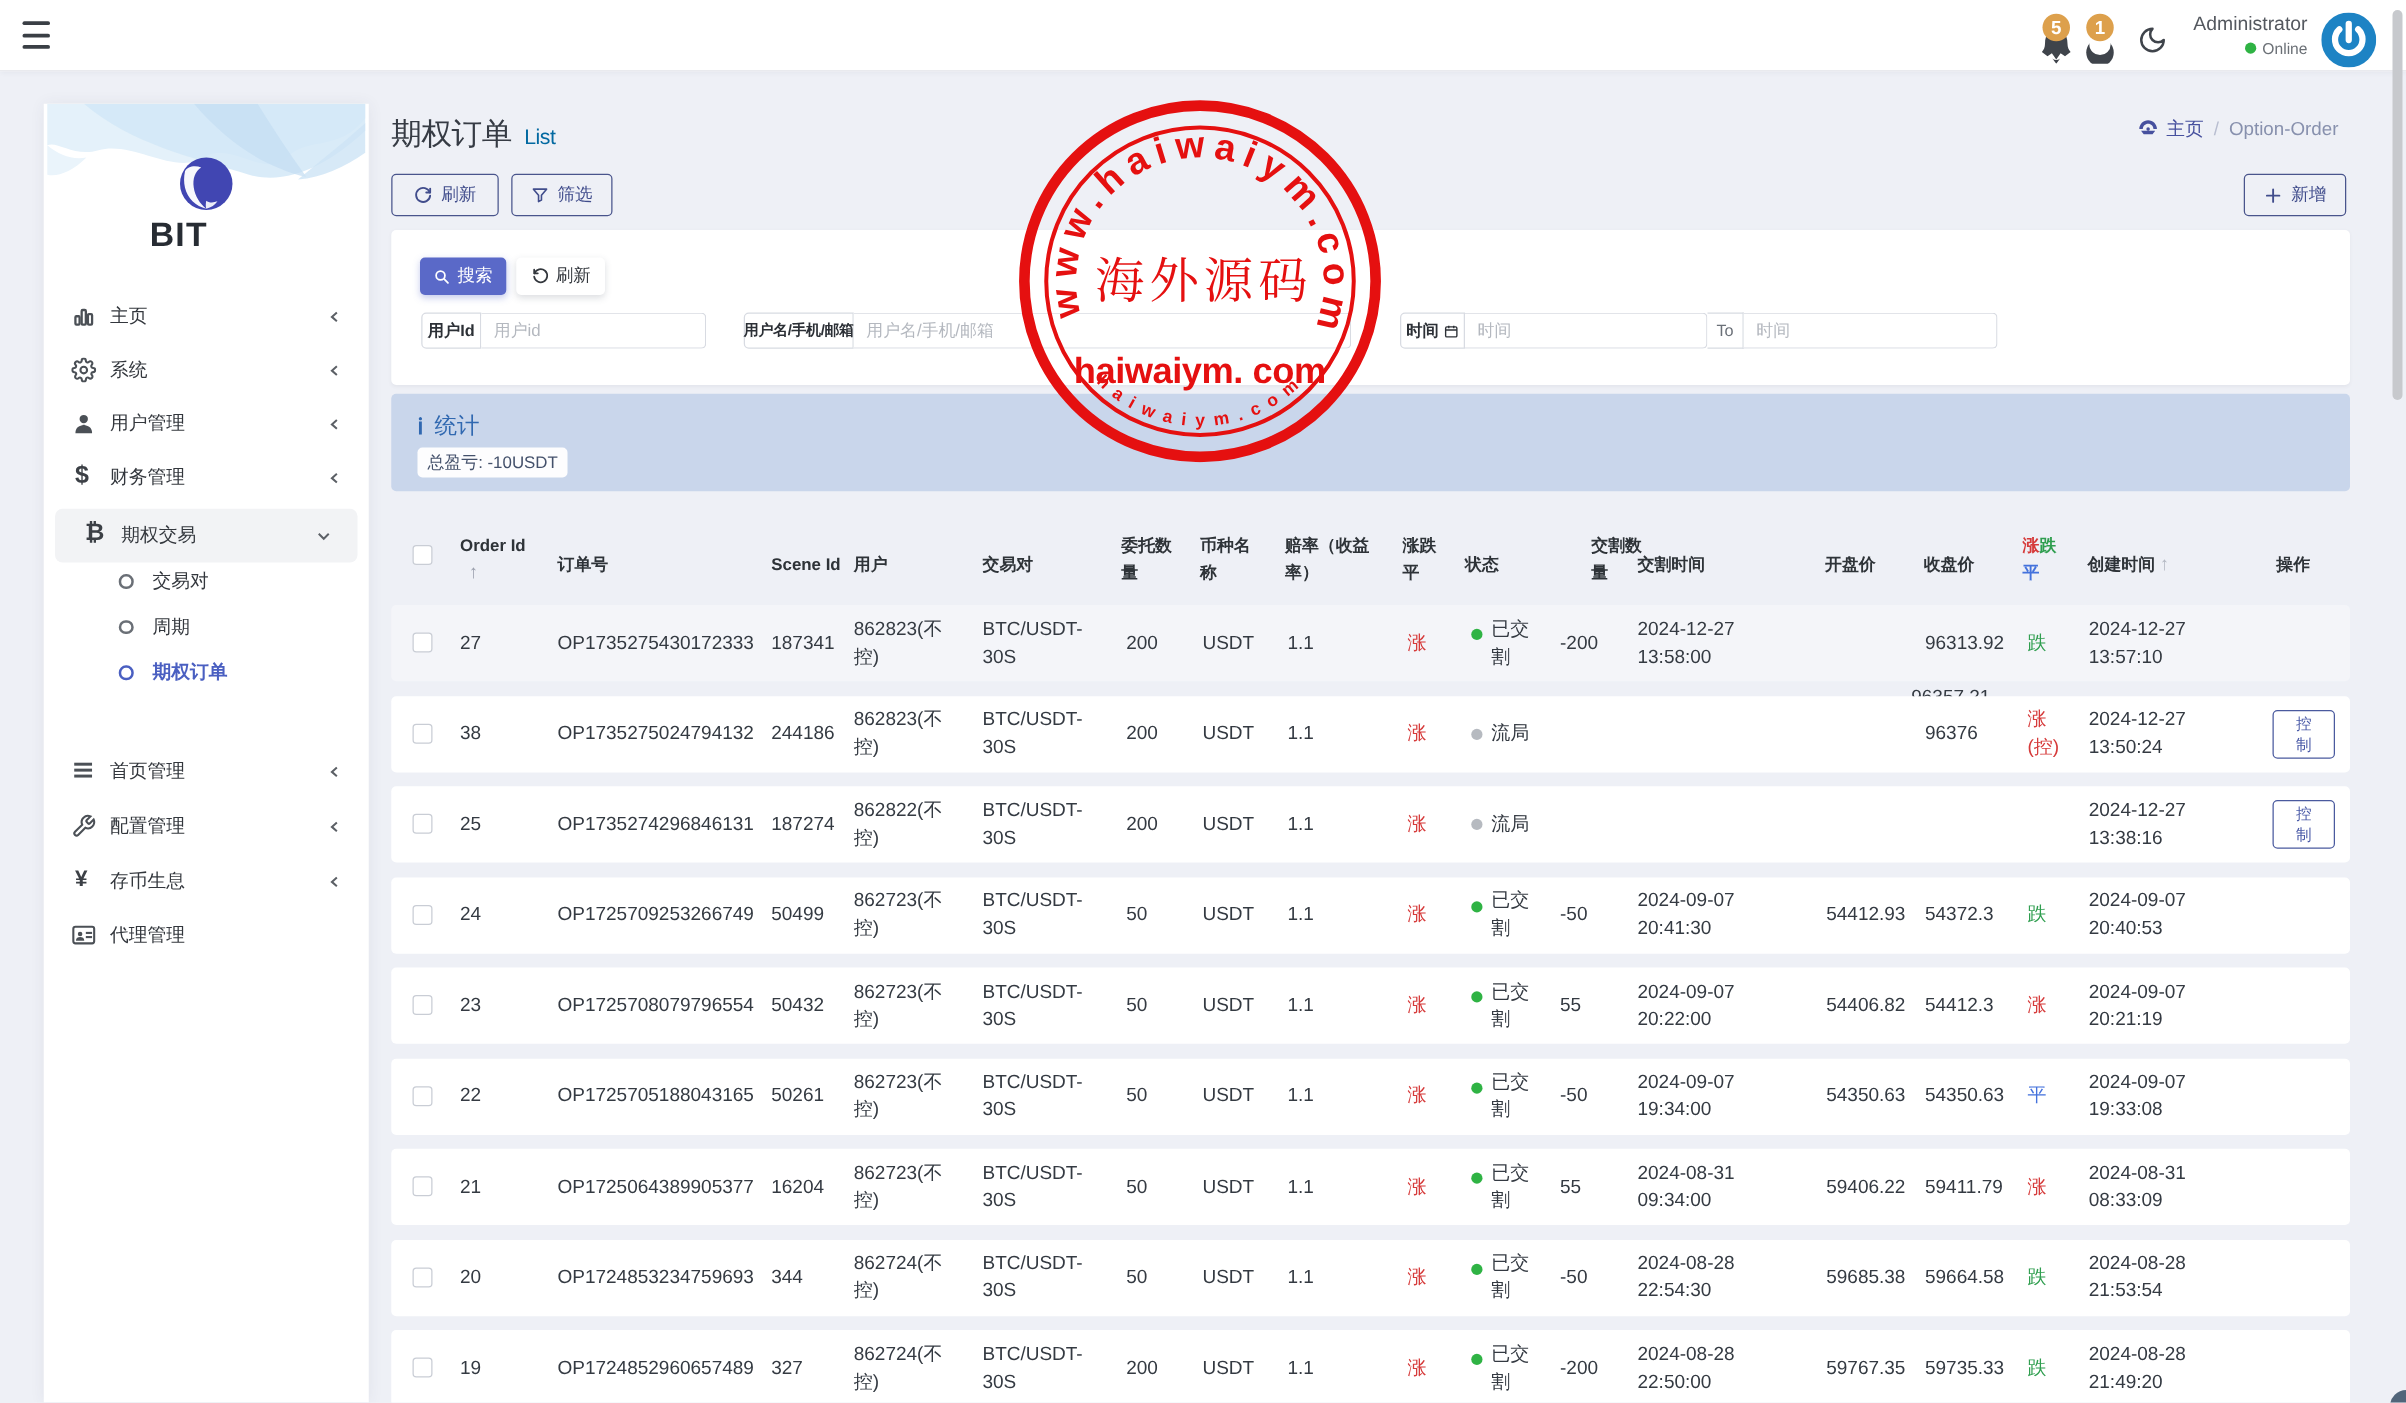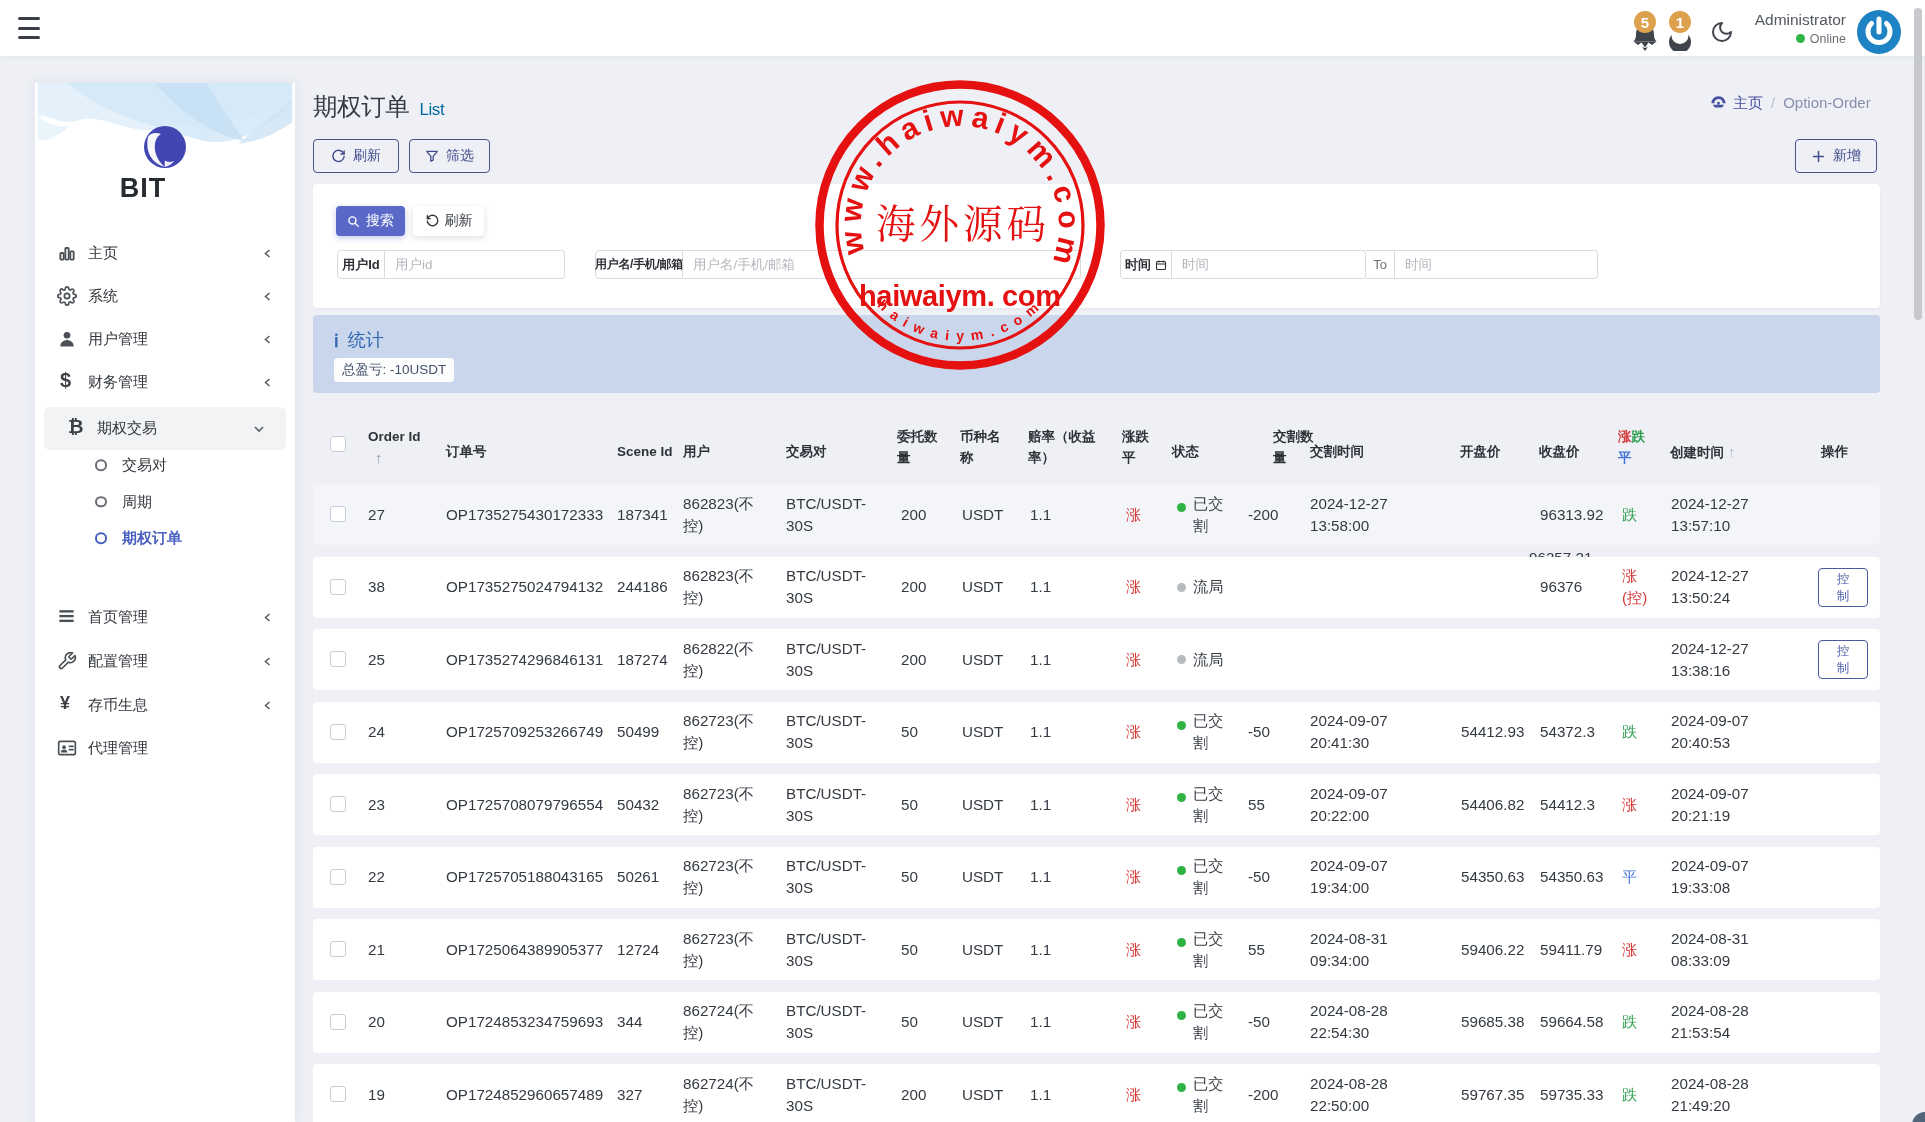--- a/index.html
+++ b/index.html
@@ -402,21 +402,21 @@
 <div class="c" style="left:997px;">2024-09-07<br>19:34:00</div>
 <div class="c" style="left:1148px;">54350.63</div>
 <div class="c" style="left:1227px;">54350.63</div>
 <div class="c" style="left:1309px;"><span class="blue">平</span></div>
 <div class="c" style="left:1358px;">2024-09-07<br>19:33:08</div>
 </div>
 <div class="trow" style="top:919.0px;">
 <div class="cb" style="left:17px;top:22px;"></div>
 <div class="c" style="left:55px;">21</div>
 <div class="c" style="left:133px;">OP1725064389905377</div>
-<div class="c" style="left:304px;">12724</div>
+<div class="c" style="left:304px;">16204</div>
 <div class="c" style="left:370px;">862723(不<br>控)</div>
 <div class="c" style="left:473px;">BTC/USDT-<br>30S</div>
 <div class="c" style="left:588px;">50</div>
 <div class="c" style="left:649px;">USDT</div>
 <div class="c" style="left:717px;">1.1</div>
 <div class="c" style="left:813px;"><span class="red">涨</span></div>
 <div class="abs" style="left:864px;top:19px;width:9px;height:9px;border-radius:50%;background:#2fb344;"></div>
 <div class="c" style="left:880px;">已交<br>割</div>
 <div class="c" style="left:935px;">55</div>
 <div class="c" style="left:997px;">2024-08-31<br>09:34:00</div>

